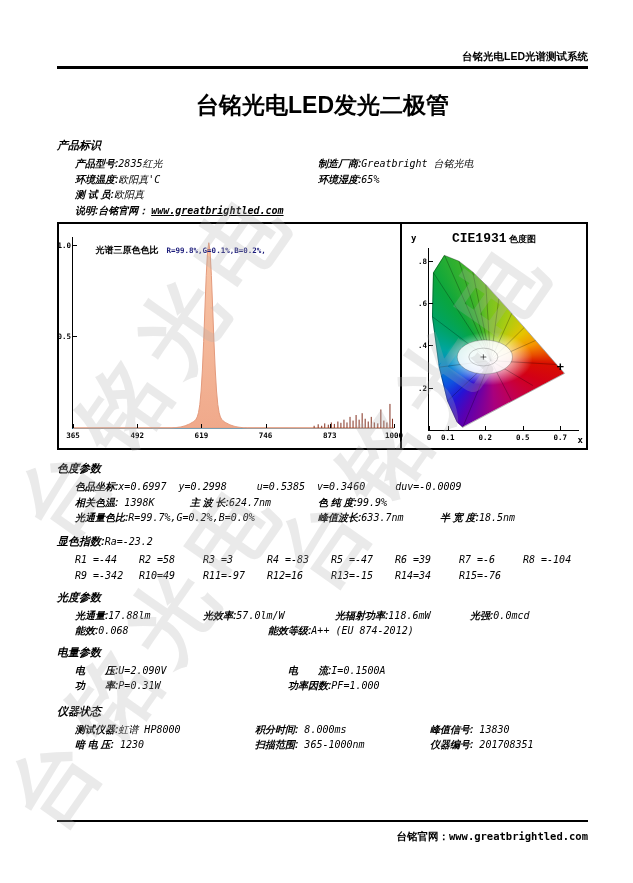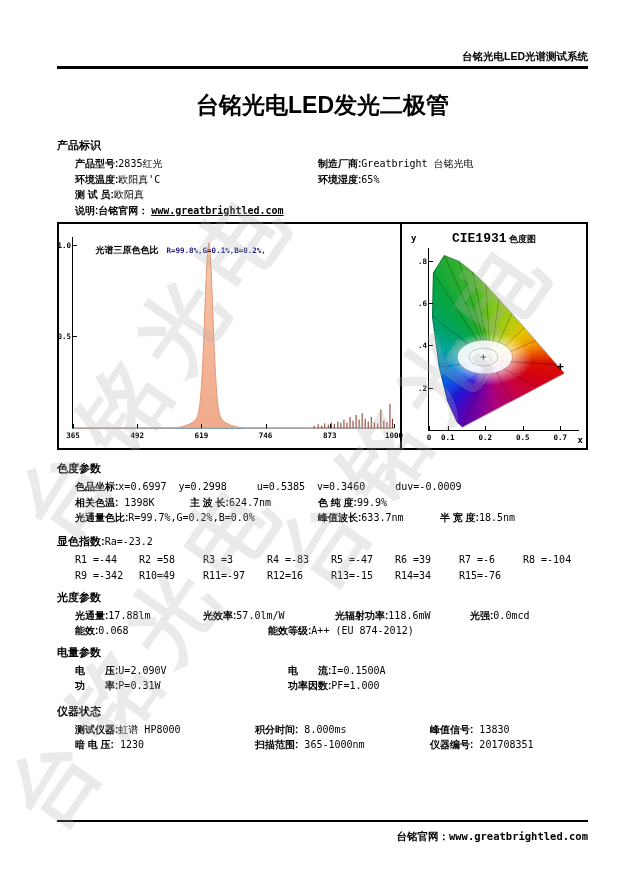--- a/index.html
+++ b/index.html
@@ -5,21 +5,21 @@
   html,body{margin:0;padding:0;}
   body{
     width:633px;height:883px;position:relative;overflow:hidden;
     background:#fff;color:#000;
     font-family:"Liberation Sans","DejaVu Sans",sans-serif;
     -webkit-font-smoothing:antialiased;
   }
   .page{position:absolute;left:57px;top:50px;width:531px;}
   .hdr{text-align:right;font-weight:bold;font-size:10.5px;border-bottom:3px solid #000;padding-bottom:2px;}
   h1{text-align:center;font-size:23px;margin:21px 0 17px;font-weight:bold;}
-  .sec{margin-top:11px;}
+  .sec{margin-top:11px;font-style:italic;}
   .sec-title{font-weight:bold;font-size:11px;margin-bottom:3px;}
   .row{display:flex;font-size:10px;line-height:15.5px;padding-left:18px;align-items:baseline;}
   .cell{display:flex;align-items:baseline;}
   .lbl{font-weight:bold;white-space:pre;}
   .val{font-family:"DejaVu Sans Mono","Liberation Mono",monospace;white-space:pre;font-size:10px;}
   .u{text-decoration:underline;font-weight:bold;}
   .w243{width:243px}.w115{width:115px}.w128{width:128px}.w122{width:122px}
   .w132{width:132px}.w135{width:135px}.w193{width:193px}.w255{width:213px}
   .w180{width:180px}.w175{width:175px}
   

